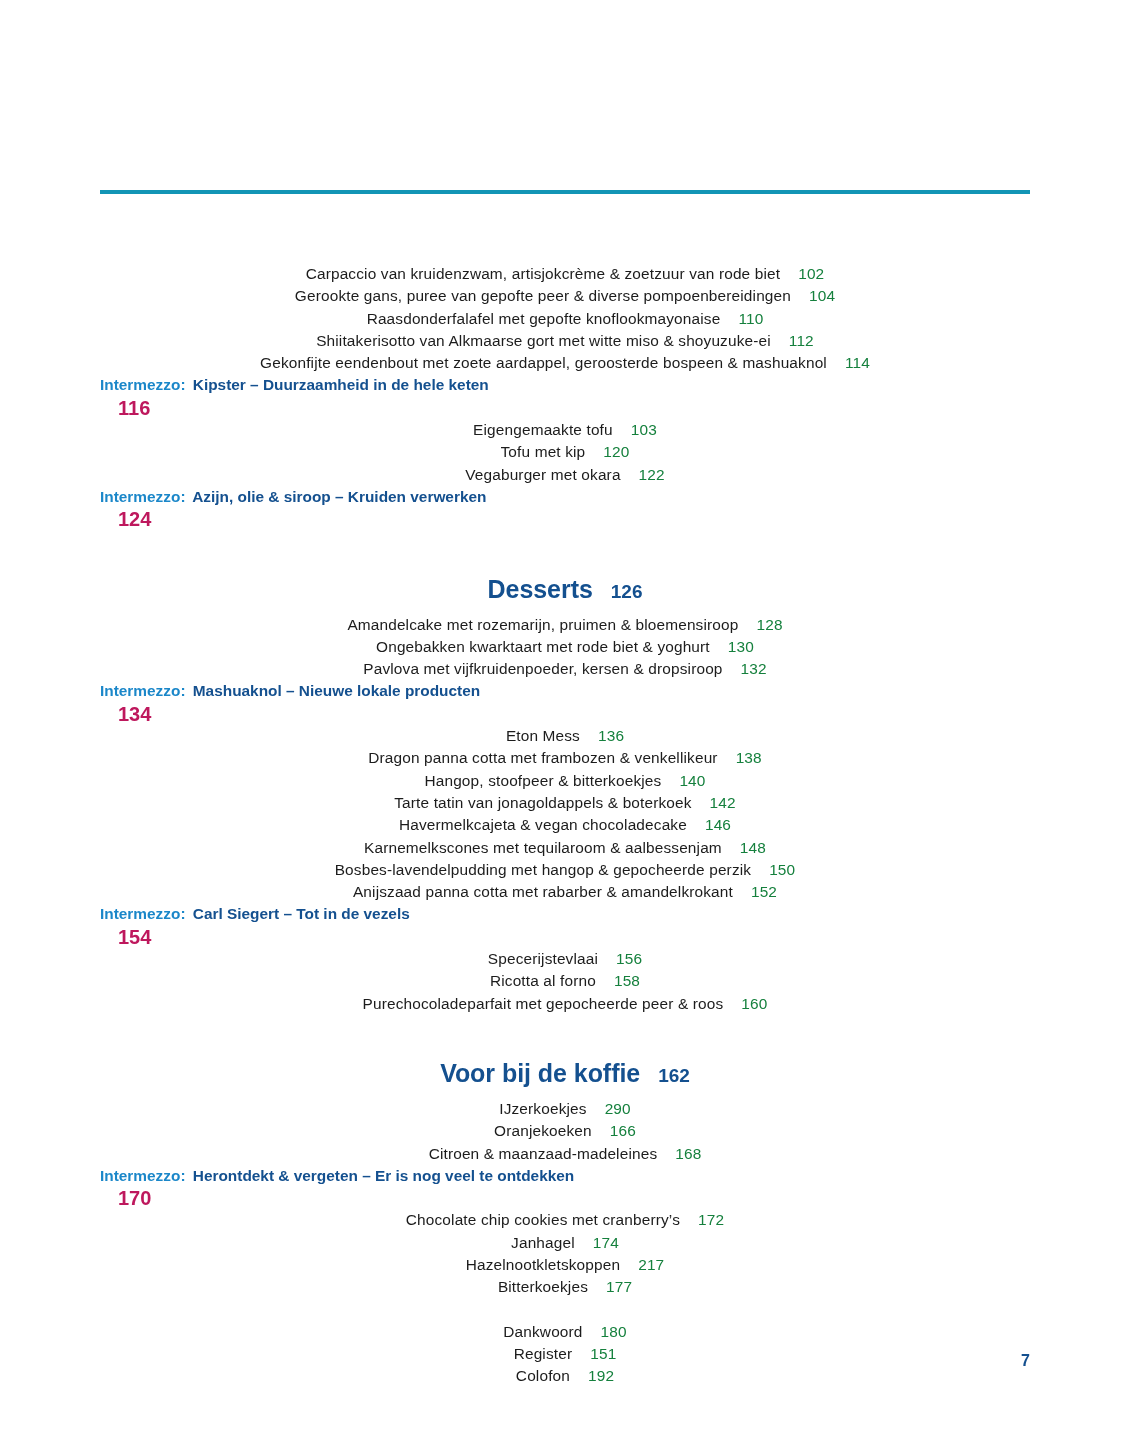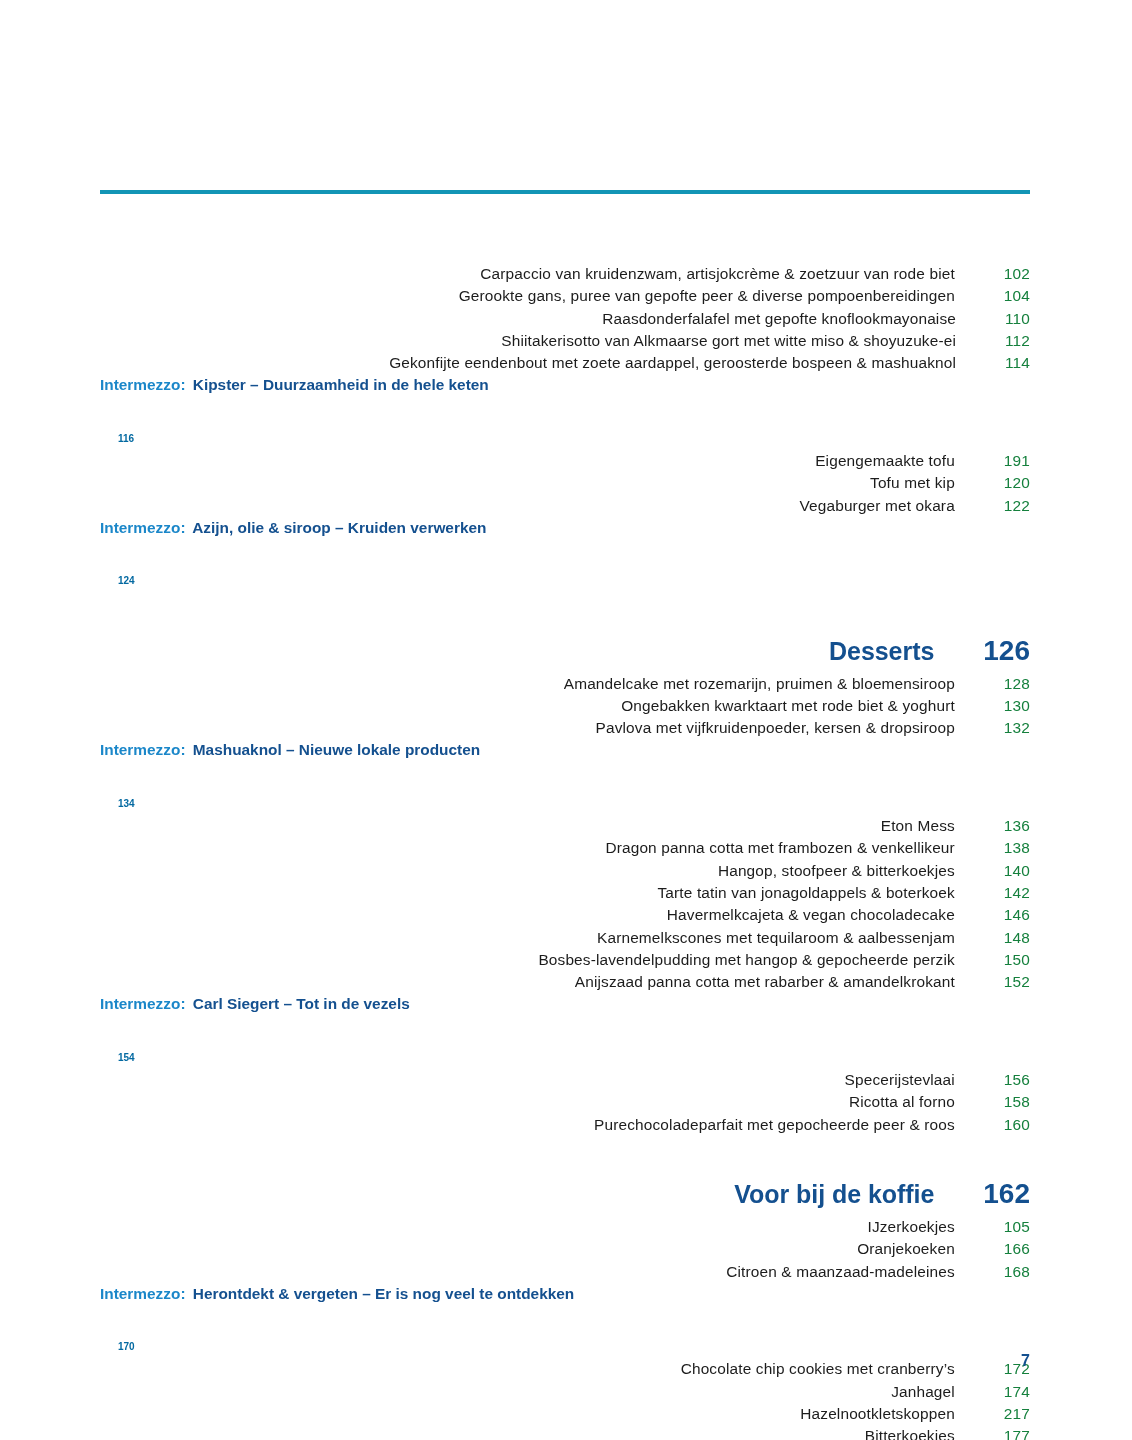--- a/index.html
+++ b/index.html
@@ -38,25 +38,24 @@
     width: 930px;
     height: 4px;
     background: #1295b5;
     margin: 0 0 69px 0;
   }
 
   
   .toc-row {
     display: flex;
     align-items: baseline;
-    justify-content: flex-end;
+    justify-content: center;
     width: 930px;
     line-height: 22.3px;
     white-space: nowrap;
-    gap: 31px;
   }
   .toc-title {
     flex: 0 1 auto;
     overflow: hidden;
     text-overflow: clip;
   }
   .toc-page {
     flex: 0 0 auto;
     text-align: right;
     padding-left: 18px;
@@ -83,39 +82,39 @@
     font-size: 15.4px;
     font-weight: 700;
     color: #14508f;
   }
   .row-intermezzo .lbl {
     color: #1b87c9;
     font-weight: 700;
     margin-right: 3px;
   }
   .row-intermezzo .toc-page {
-    font-size: 10px;
-    font-weight: 700;
-    color: #0369a1;
+    font-size: 20px;
+    font-weight: 700;
+    color: #be185d;
   }
 
   
   .row-section {
     line-height: 40px;
     margin-top: 38px;
     margin-bottom: 2px;
   }
   .row-section .toc-title {
     font-size: 25px;
     font-weight: 700;
     color: #14508f;
     letter-spacing: -0.002em;
   }
   .row-section .toc-page {
-    font-size: 28px;
+    font-size: 19px;
     font-weight: 700;
     color: #14508f;
   }
 
   
   .gap-block {
     height: 22.3px;
   }
 
   
@@ -157,21 +156,21 @@
           <div class="toc-row row-recipe">
             <span class="toc-title">Gekonfijte eendenbout met zoete aardappel, geroosterde bospeen &amp; mashuaknol</span>
             <span class="toc-page">114</span>
           </div>
           <div class="toc-row row-intermezzo">
             <span class="toc-title"><span class="lbl">Intermezzo:</span> Kipster – Duurzaamheid in de hele keten</span>
             <span class="toc-page">116</span>
           </div>
           <div class="toc-row row-recipe">
             <span class="toc-title">Eigengemaakte tofu</span>
-            <span class="toc-page">191</span>
+            <span class="toc-page">103</span>
           </div>
           <div class="toc-row row-recipe">
             <span class="toc-title">Tofu met kip</span>
             <span class="toc-page">120</span>
           </div>
           <div class="toc-row row-recipe">
             <span class="toc-title">Vegaburger met okara</span>
             <span class="toc-page">122</span>
           </div>
           <div class="toc-row row-intermezzo">
@@ -249,21 +248,21 @@
             <span class="toc-page">160</span>
           </div>
         </div>
         <div class="toc-group">
           <div class="toc-row row-section">
             <span class="toc-title">Voor bij de koffie</span>
             <span class="toc-page">162</span>
           </div>
           <div class="toc-row row-recipe">
             <span class="toc-title">IJzerkoekjes</span>
-            <span class="toc-page">105</span>
+            <span class="toc-page">290</span>
           </div>
           <div class="toc-row row-recipe">
             <span class="toc-title">Oranjekoeken</span>
             <span class="toc-page">166</span>
           </div>
           <div class="toc-row row-recipe">
             <span class="toc-title">Citroen &amp; maanzaad-madeleines</span>
             <span class="toc-page">168</span>
           </div>
           <div class="toc-row row-intermezzo">

